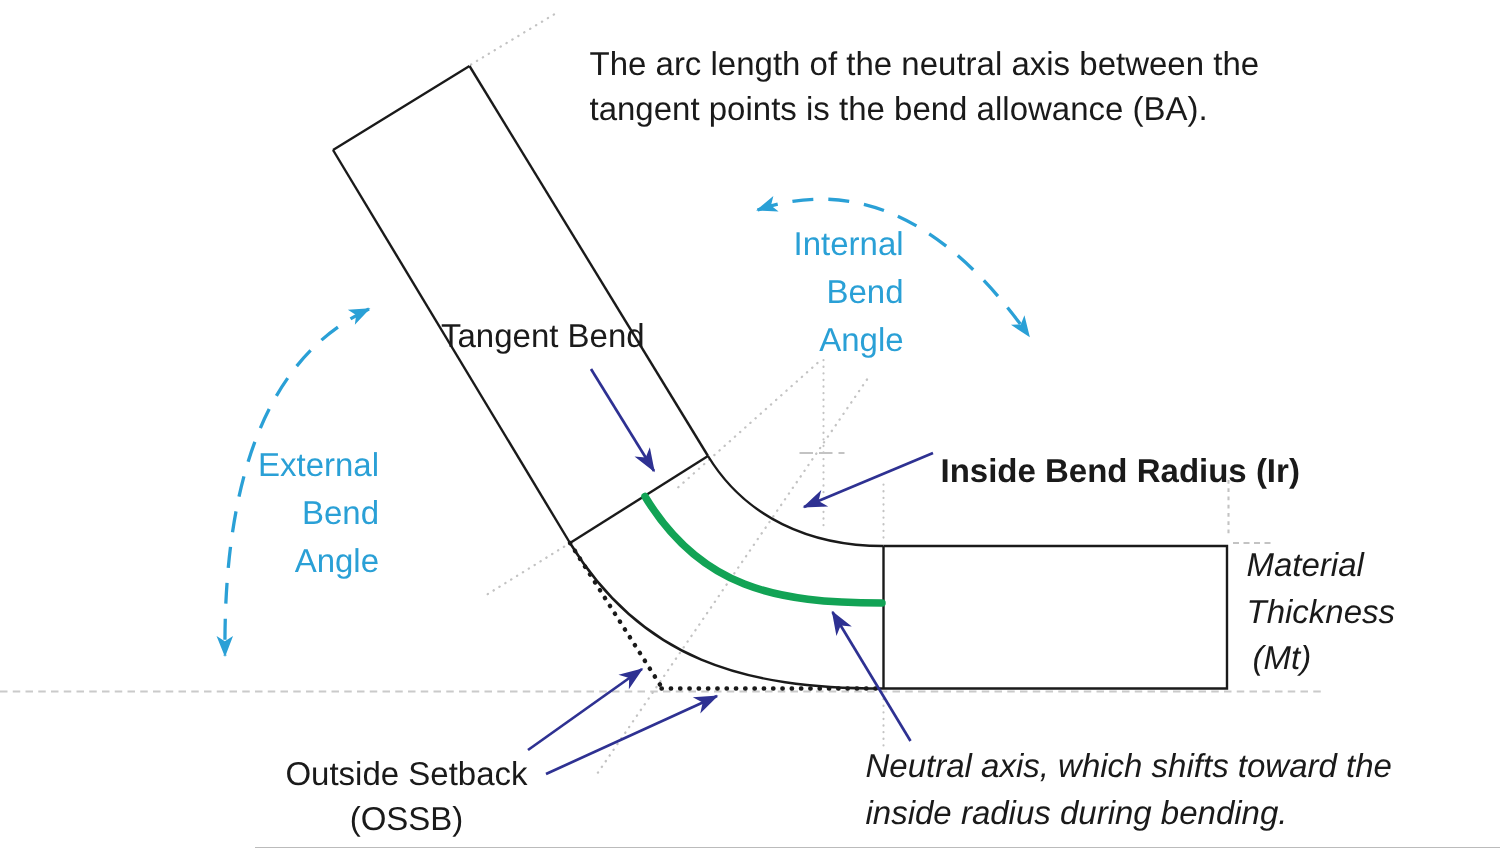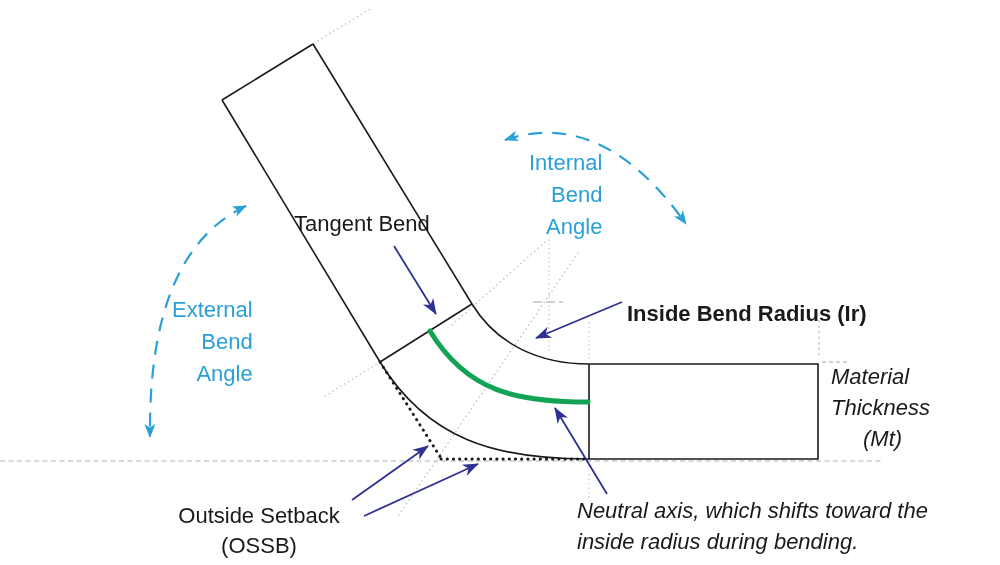--- a/index.html
+++ b/index.html
@@ -10,21 +10,21 @@
   #stage{
     position:relative; width:1000px; height:565px; background:var(--bg);
     font-family:"Liberation Sans", sans-serif; color:var(--ink);
     overflow:hidden; margin:0 auto;
   }
   #diagram{position:absolute; left:0; top:0; width:1000px; height:565px;}
   .lbl{position:absolute; font-size:22px; line-height:30px; white-space:nowrap;}
   .lbl.cyan{color:var(--cyan); line-height:32px;text-align:right;}
   .lbl.tight{line-height:31px;font-style:italic;}
   .lbl.center{text-align:center; white-space:normal;}
-  .indent{padding-left:4px;margin-left:28px;}
+  .indent{padding-left:4px;}
 </style>
 </head>
 <body>
 
 <div id="stage">
 
   <svg id="diagram" viewBox="0 0 1000 565" xmlns="http://www.w3.org/2000/svg">
     <defs>
       <marker id="ah-navy" markerUnits="userSpaceOnUse" markerWidth="20" markerHeight="16" refX="15" refY="6" orient="auto-start-reverse" overflow="visible">
         <path d="M0,0 L16,6 L0,12 L4.5,6 Z" style="fill:var(--navy)"></path>
@@ -62,20 +62,24 @@
     <path d="M394,246 L436,314" style="stroke:var(--navy)" fill="none" stroke-width="1.8" marker-end="url(#ah-navy)"></path>
     <path d="M622,302 L536,338" style="stroke:var(--navy)" fill="none" stroke-width="1.8" marker-end="url(#ah-navy)"></path>
     <path d="M607,494 L555,408" style="stroke:var(--navy)" fill="none" stroke-width="1.8" marker-end="url(#ah-navy)"></path>
     <path d="M352,500 L428,446" style="stroke:var(--navy)" fill="none" stroke-width="1.8" marker-end="url(#ah-navy)"></path>
     <path d="M364,516 L478,464" style="stroke:var(--navy)" fill="none" stroke-width="1.8" marker-end="url(#ah-navy)"></path>
 
     <path d="M505,140 Q603,107 686,224" style="stroke:var(--cyan)" fill="none" stroke-width="2.2" stroke-dasharray="14 10" marker-start="url(#ah-cyan)" marker-end="url(#ah-cyan)"></path>
     <path d="M246,206 Q148,252 150,437" style="stroke:var(--cyan)" fill="none" stroke-width="2.2" stroke-dasharray="14 10" marker-start="url(#ah-cyan)" marker-end="url(#ah-cyan)"></path>
   </svg>
 
+  <div class="lbl" style="left:393px; top:28px;">
+    <div>The arc length of the neutral axis between the</div>
+    <div>tangent points is the bend allowance (BA).</div>
+  </div>
 
   <div class="lbl" style="left:294px; top:209px;">Tangent Bend</div>
 
   <div class="lbl cyan" style="left:529px; top:147px;">
     <div>Internal</div>
     <div>Bend</div>
     <div>Angle</div>
   </div>
 
   <div class="lbl cyan" style="left:172px; top:294px;">
@@ -85,21 +89,21 @@
   </div>
 
   <div class="lbl" style="left:627px; top:299px;font-weight:bold;">Inside Bend Radius (Ir)</div>
 
   <div class="lbl tight" style="left:831px; top:361px;">
     <div>Material</div>
     <div>Thickness</div>
     <div class="indent">(Mt)</div>
   </div>
 
-  <div class="lbl center" style="left:164px; top:501px; width:190px;">
+  <div class="lbl center" style="left:176px; top:501px; width:190px;">
     <div>Outside Setback</div>
     <div>(OSSB)</div>
   </div>
 
   <div class="lbl tight" style="left:577px; top:495px;">
     <div>Neutral axis, which shifts toward the</div>
     <div>inside radius during bending.</div>
   </div>
 
 </div>

